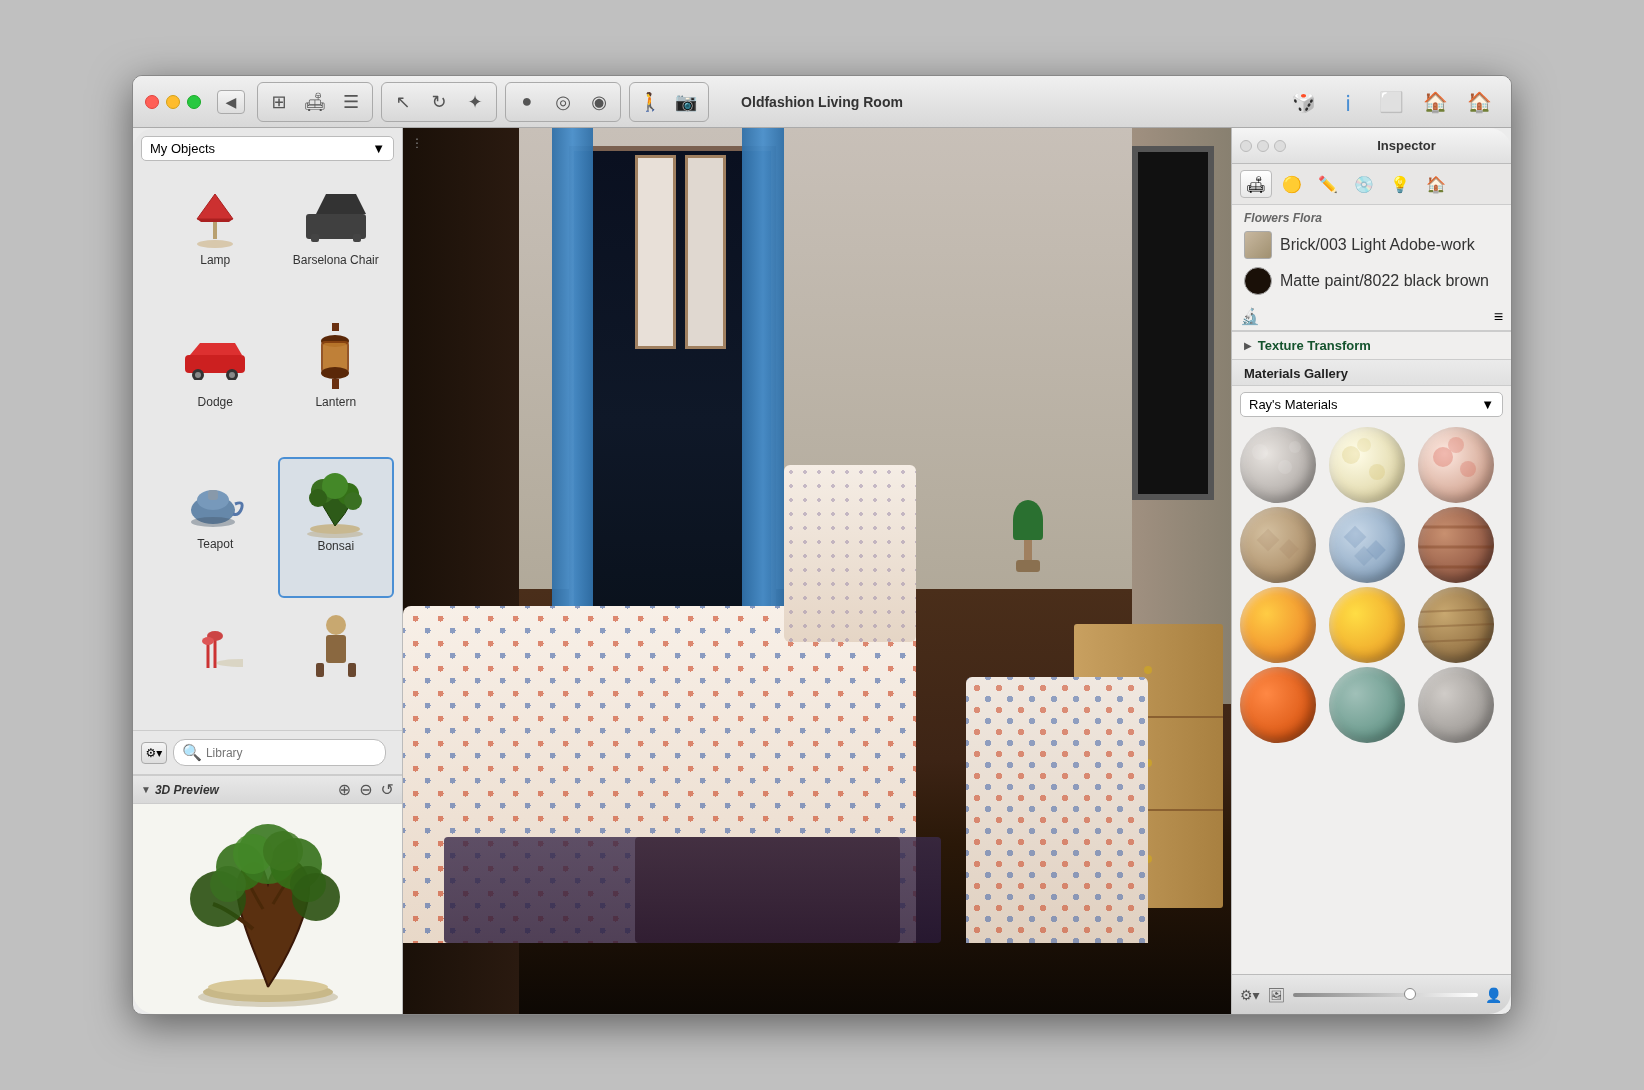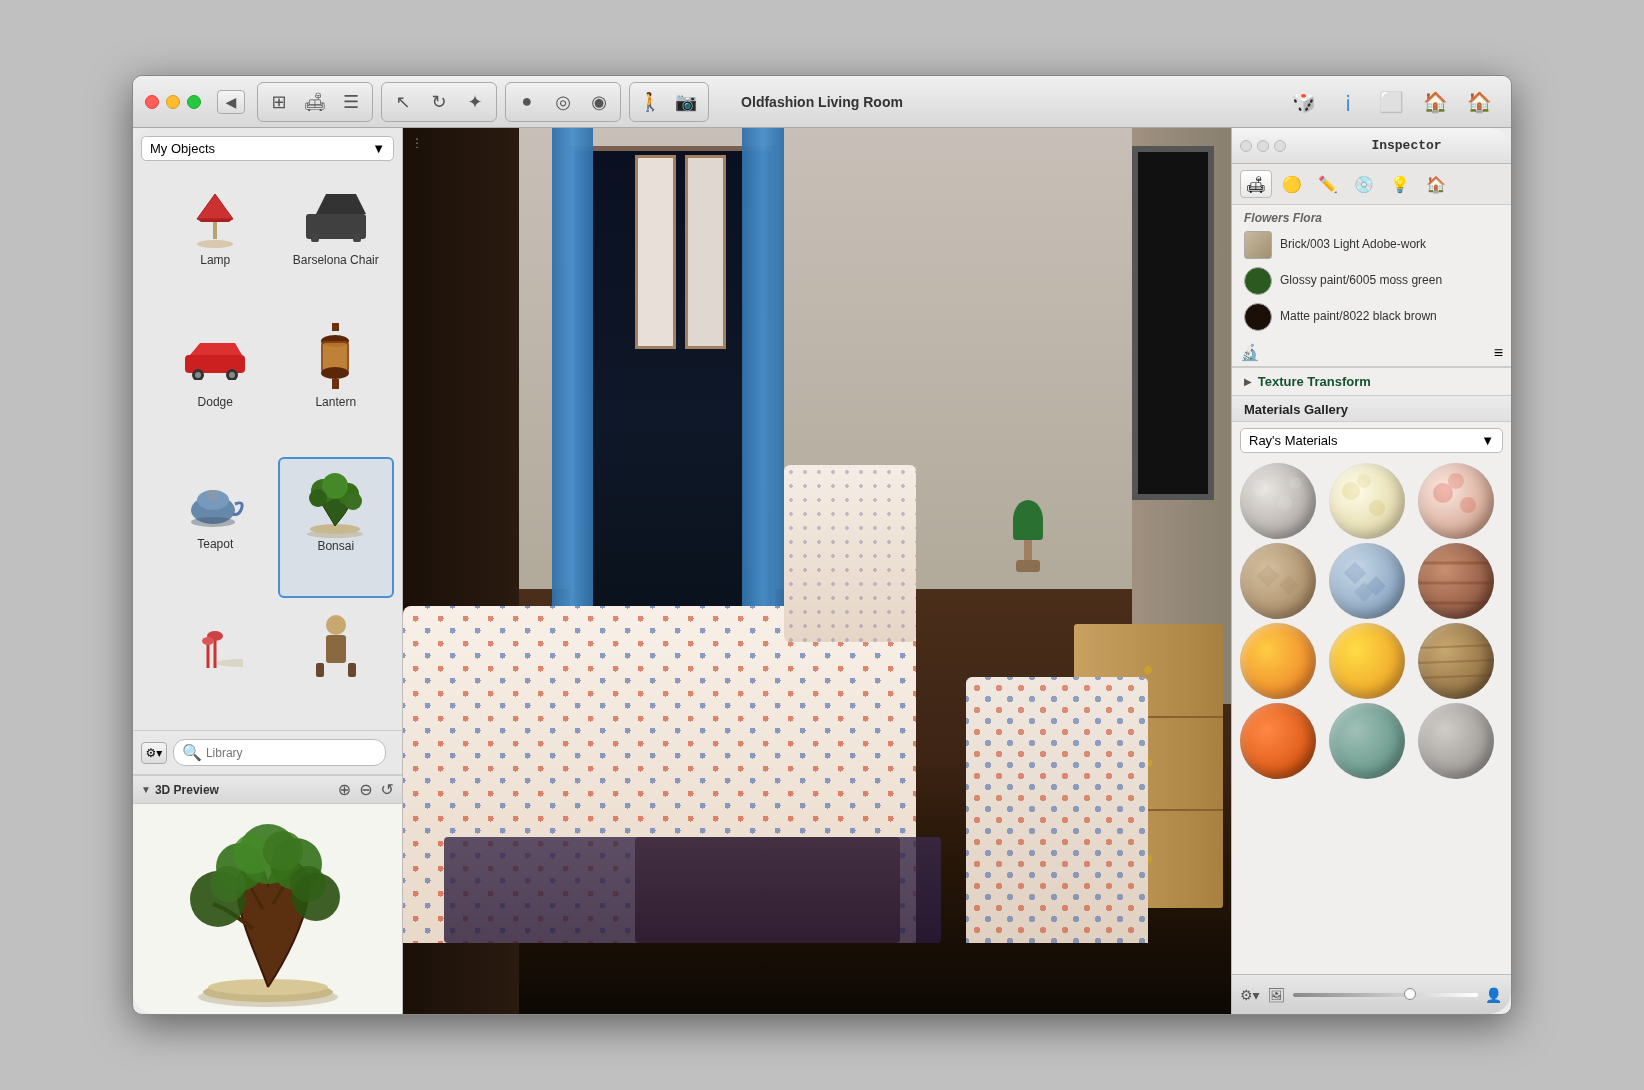--- a/index.html
+++ b/index.html
@@ -204,20 +204,21 @@
       background: linear-gradient(to bottom, #e8e8e8, #d8d8d8);
       border-top: 1px solid #ccc;
       border-bottom: 1px solid #ccc;
       cursor: pointer;
     }
     .preview-header-label {
       font-size: 12px;
       font-weight: 600;
       color: #333;
       margin-left: 4px;
+      font-style: italic;
     }
     .preview-controls {
       display: flex;
       align-items: center;
       gap: 8px;
       margin-left: auto;
     }
     .preview-ctrl-btn {
       font-size: 16px;
       cursor: pointer;
@@ -255,21 +256,20 @@
       flex-shrink: 0;
     }
     .inspector-title-bar {
       height: 36px;
       background: linear-gradient(to bottom, #f5f5f5, #e0e0e0);
       border-bottom: 1px solid #bbb;
       display: flex;
       align-items: center;
       padding: 0 8px;
       gap: 24px;
-      font-family: Liberation Mono, monospace;
     }
     .inspector-traffic {
       display: flex;
       gap: 5px;
     }
     .itl {
       width: 12px; height: 12px;
       border-radius: 50%;
     }
     .itl-close { background: #ddd; border: 1px solid #bbb; }
@@ -321,21 +321,21 @@
       border-radius: 4px;
       cursor: pointer;
     }
     .material-swatch {
       width: 28px; height: 28px;
       border-radius: 50%;
       border: 1px solid #aaa;
       flex-shrink: 0;
     }
     .material-name {
-      font-size: 12px;
+      font-size: 16px;
       color: #333;
       line-height: 1.3;
     }
     .material-section-title {
       font-size: 12px;
       font-weight: 600;
       color: #666;
       padding: 2px 4px;
       font-style: italic;
     }
@@ -795,24 +795,20 @@
 
 
       <div class="materials-list">
         <div class="material-section-title">Flowers Flora</div>
 
         <div class="material-item">
           <div class="material-swatch" style="background:linear-gradient(135deg,#c8b8a0,#a09070);border-radius:3px;"></div>
           <span class="material-name">Brick/003 Light Adobe-work</span>
         </div>
 
-        <div class="material-item">
-          <div class="material-swatch" style="background:#2a5a20;"></div>
-          <span class="material-name">Glossy paint/6005 moss green</span>
-        </div>
 
         <div class="material-item">
           <div class="material-swatch" style="background:#1a1008;"></div>
           <span class="material-name">Matte paint/8022 black brown</span>
         </div>
       </div>
 
       <div class="toolbar-pencil">
         <span style="font-size:16px;cursor:pointer;">🔬</span>
         <div style="flex:1;"></div>

